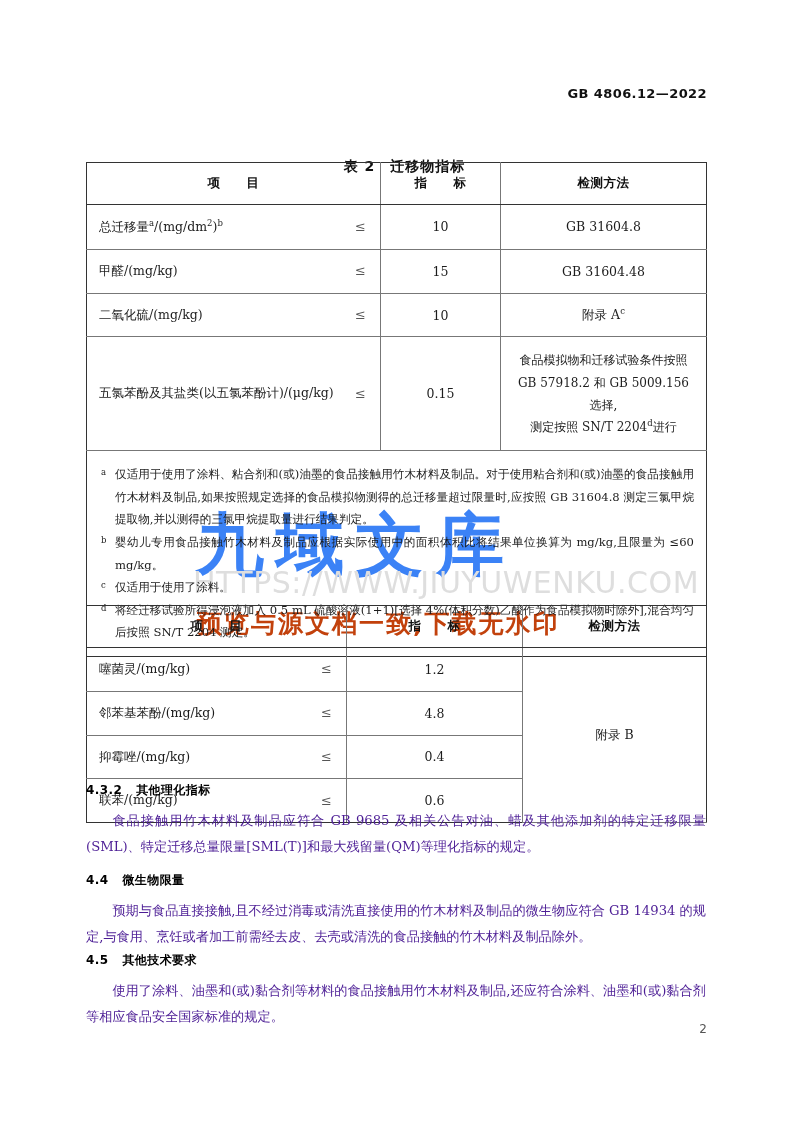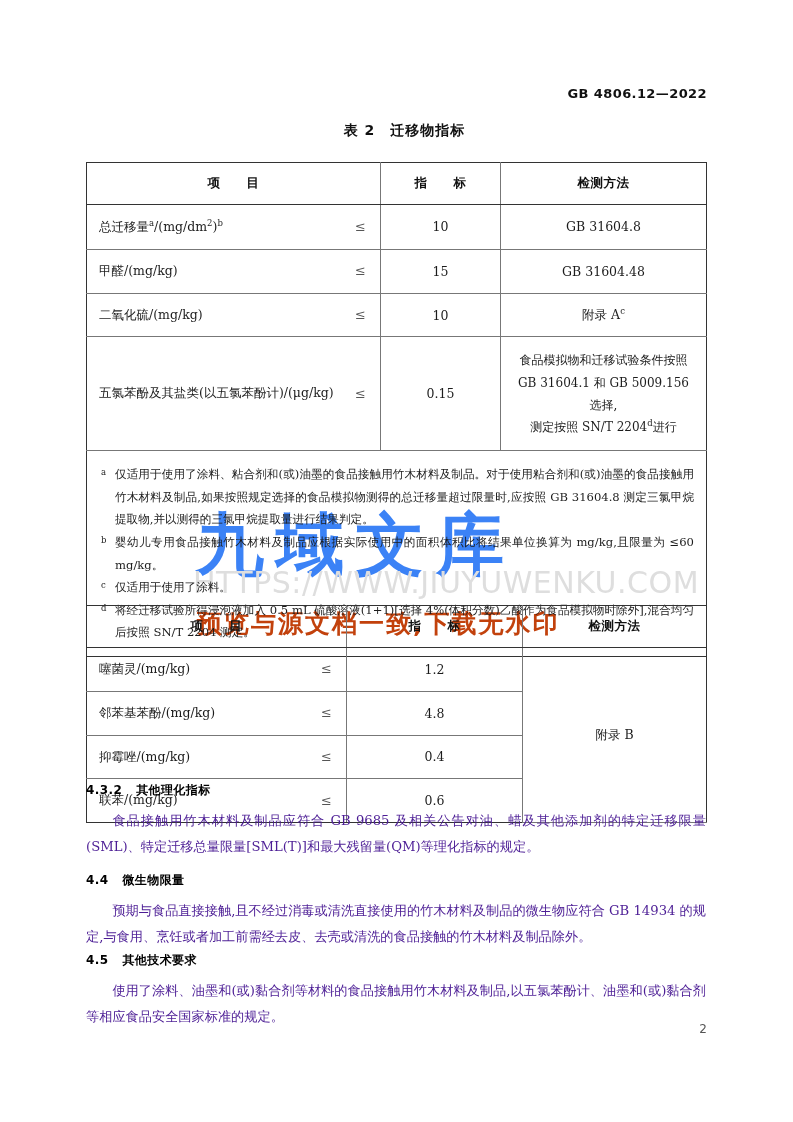--- a/index.html
+++ b/index.html
@@ -74,20 +74,21 @@
   }
   .table-title {
     position: absolute;
     left: 16px; right: 0;
     text-align: center;
     font-family: "DejaVu Sans", "Liberation Sans", sans-serif;
     font-size: 14px;
     font-weight: bold;
     letter-spacing: 1px;
     color: #111;
+    margin-top: 36px;
   }
   #title-t2 { top: 122px; }
   #title-t3 { top: 563px; }
 
   table.gbtab {
     position: absolute;
     border-collapse: collapse;
     font-size: 12.5px;
     color: #1c1c1c;
     table-layout: fixed;
@@ -241,21 +242,21 @@
         <tr>
           <td class="lft cell-item"><span>二氧化硫/(mg/kg)</span><span class="le-mark">≤</span></td>
           <td class="cell-center">10</td>
           <td class="rgt cell-center"><span>附录 A</span><sup>c</sup></td>
         </tr>
         <tr>
           <td class="lft cell-item" style="height:72px"><span>五氯苯酚及其盐类(以五氯苯酚计)/(μg/kg)</span><span class="le-mark">≤</span></td>
           <td class="cell-center">0.15</td>
           <td class="rgt cell-multi">
             <div>食品模拟物和迁移试验条件按照</div>
-            <div>GB 31604.1 和 GB 5009.156 选择,</div>
+            <div>GB 57918.2 和 GB 5009.156 选择,</div>
             <div><span>测定按照 SN/T 2204</span><sup>d</sup><span>进行</span></div>
           </td>
         </tr>
         <tr class="last-row">
           <td class="lft rgt fn-cell" colspan="3">
             <ul class="fn-list">
               <li><span class="fn-mark">a</span><span>仅适用于使用了涂料、粘合剂和(或)油墨的食品接触用竹木材料及制品。对于使用粘合剂和(或)油墨的食品接触用竹木材料及制品,如果按照规定选择的食品模拟物测得的总迁移量超过限量时,应按照 GB 31604.8 测定三氯甲烷提取物,并以测得的三氯甲烷提取量进行结果判定。</span></li>
               <li><span class="fn-mark">b</span><span>婴幼儿专用食品接触竹木材料及制品应根据实际使用中的面积体积比将结果单位换算为 mg/kg,且限量为 ≤60 mg/kg。</span></li>
               <li><span class="fn-mark">c</span><span>仅适用于使用了涂料。</span></li>
               <li><span class="fn-mark">d</span><span>将经迁移试验所得浸泡液加入 0.5 mL 硫酸溶液(1+1)[选择 4%(体积分数)乙酸作为食品模拟物时除外],混合均匀后按照 SN/T 2204 测定。</span></li>
@@ -306,18 +307,18 @@
     <div class="sec-body" id="p432">食品接触用竹木材料及制品应符合 GB 9685 及相关公告对油、蜡及其他添加剂的特定迁移限量(SML)、特定迁移总量限量[SML(T)]和最大残留量(QM)等理化指标的规定。</div>
 
     <div class="sec-head" id="h44">
       <span class="num">4.4</span><span>微生物限量</span>
     </div>
     <div class="sec-body" id="p44">预期与食品直接接触,且不经过消毒或清洗直接使用的竹木材料及制品的微生物应符合 GB 14934 的规定,与食用、烹饪或者加工前需经去皮、去壳或清洗的食品接触的竹木材料及制品除外。</div>
 
     <div class="sec-head" id="h45">
       <span class="num">4.5</span><span>其他技术要求</span>
     </div>
-    <div class="sec-body" id="p45">使用了涂料、油墨和(或)黏合剂等材料的食品接触用竹木材料及制品,以五氯苯酚计、油墨和(或)黏合剂等相应食品安全国家标准的规定。</div>
+    <div class="sec-body" id="p45">使用了涂料、油墨和(或)黏合剂等材料的食品接触用竹木材料及制品,还应符合涂料、油墨和(或)黏合剂等相应食品安全国家标准的规定。</div>
 
     <div class="page-num">2</div>
 
   </div>
 </div>
 
 </body></html>

